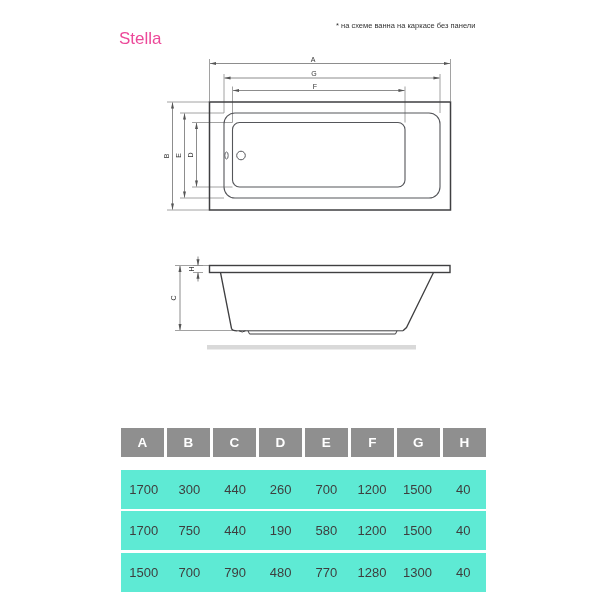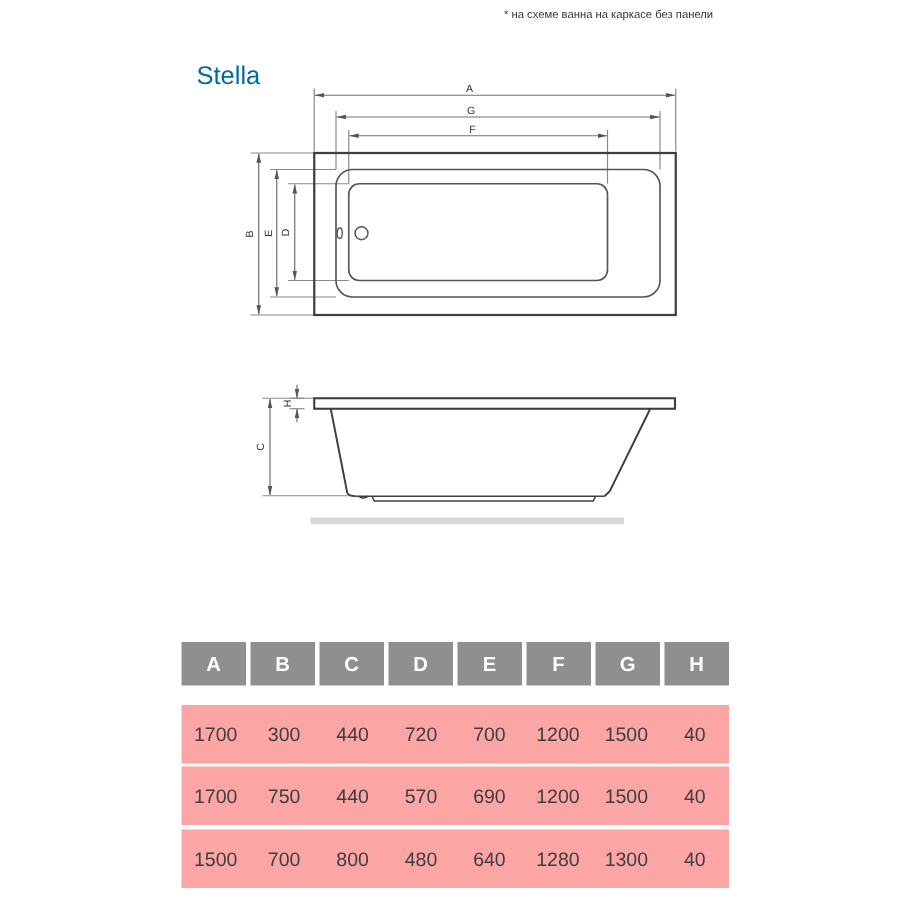--- a/index.html
+++ b/index.html
@@ -1,34 +1,34 @@
 <!DOCTYPE html>
 <html><head>
 <meta charset="utf-8">
 <style>
   html,body{margin:0;padding:0;background:#fff;}
   .page{
     position:relative;width:600px;height:600px;background:#ffffff;overflow:hidden;
     font-family:"Liberation Sans", sans-serif;
   }
   .note{
-    position:absolute;left:336px;top:5px;font-size:7.5px;color:#333;white-space:nowrap;
+    position:absolute;left:336px;top:21px;font-size:7.5px;color:#333;white-space:nowrap;
   }
   .title{
-    position:absolute;left:119px;top:29px;margin:12px;font-size:17px;font-weight:400;color:#0369a1;
+    position:absolute;left:119px;top:29px;margin:0;font-size:17px;font-weight:400;color:#ec4899;
   }
   .drawing{position:absolute;left:0;top:0;}
   .spec-table{position:absolute;left:121px;top:428px;width:365px;}
   .thead{display:grid;grid-template-columns:repeat(8,1fr);column-gap:3px;height:29px;}
   .th{
     background:#8f8f8f;color:#ffffff;font-weight:bold;font-size:13.5px;
     display:flex;align-items:center;justify-content:center;letter-spacing:.3px;
   }
   .trow{
-    display:grid;grid-template-columns:repeat(8,1fr);height:39px;background:#fca5a5;
+    display:grid;grid-template-columns:repeat(8,1fr);height:39px;background:#5eead4;
     margin-top:2.8px;
   }
   .trow.first{margin-top:12.5px;}
   .td{
     display:flex;align-items:center;justify-content:center;
     font-size:13px;color:#3e3e3e;
   }
   svg text{font-family:"Liberation Sans", sans-serif;font-size:7px;fill:#333;}
 </style>
 </head>
@@ -122,43 +122,43 @@
       <div class="th">E</div>
       <div class="th">F</div>
       <div class="th">G</div>
       <div class="th">H</div>
     </div>
 
     <div class="trow first">
       <div class="td">1700</div>
       <div class="td">300</div>
       <div class="td">440</div>
-      <div class="td">720</div>
+      <div class="td">260</div>
       <div class="td">700</div>
       <div class="td">1200</div>
       <div class="td">1500</div>
       <div class="td">40</div>
     </div>
 
     <div class="trow">
       <div class="td">1700</div>
       <div class="td">750</div>
       <div class="td">440</div>
-      <div class="td">570</div>
-      <div class="td">690</div>
+      <div class="td">190</div>
+      <div class="td">580</div>
       <div class="td">1200</div>
       <div class="td">1500</div>
       <div class="td">40</div>
     </div>
 
     <div class="trow">
       <div class="td">1500</div>
       <div class="td">700</div>
-      <div class="td">800</div>
+      <div class="td">790</div>
       <div class="td">480</div>
-      <div class="td">640</div>
+      <div class="td">770</div>
       <div class="td">1280</div>
       <div class="td">1300</div>
       <div class="td">40</div>
     </div>
   </div>
 
 </div>
 
 </body></html>

